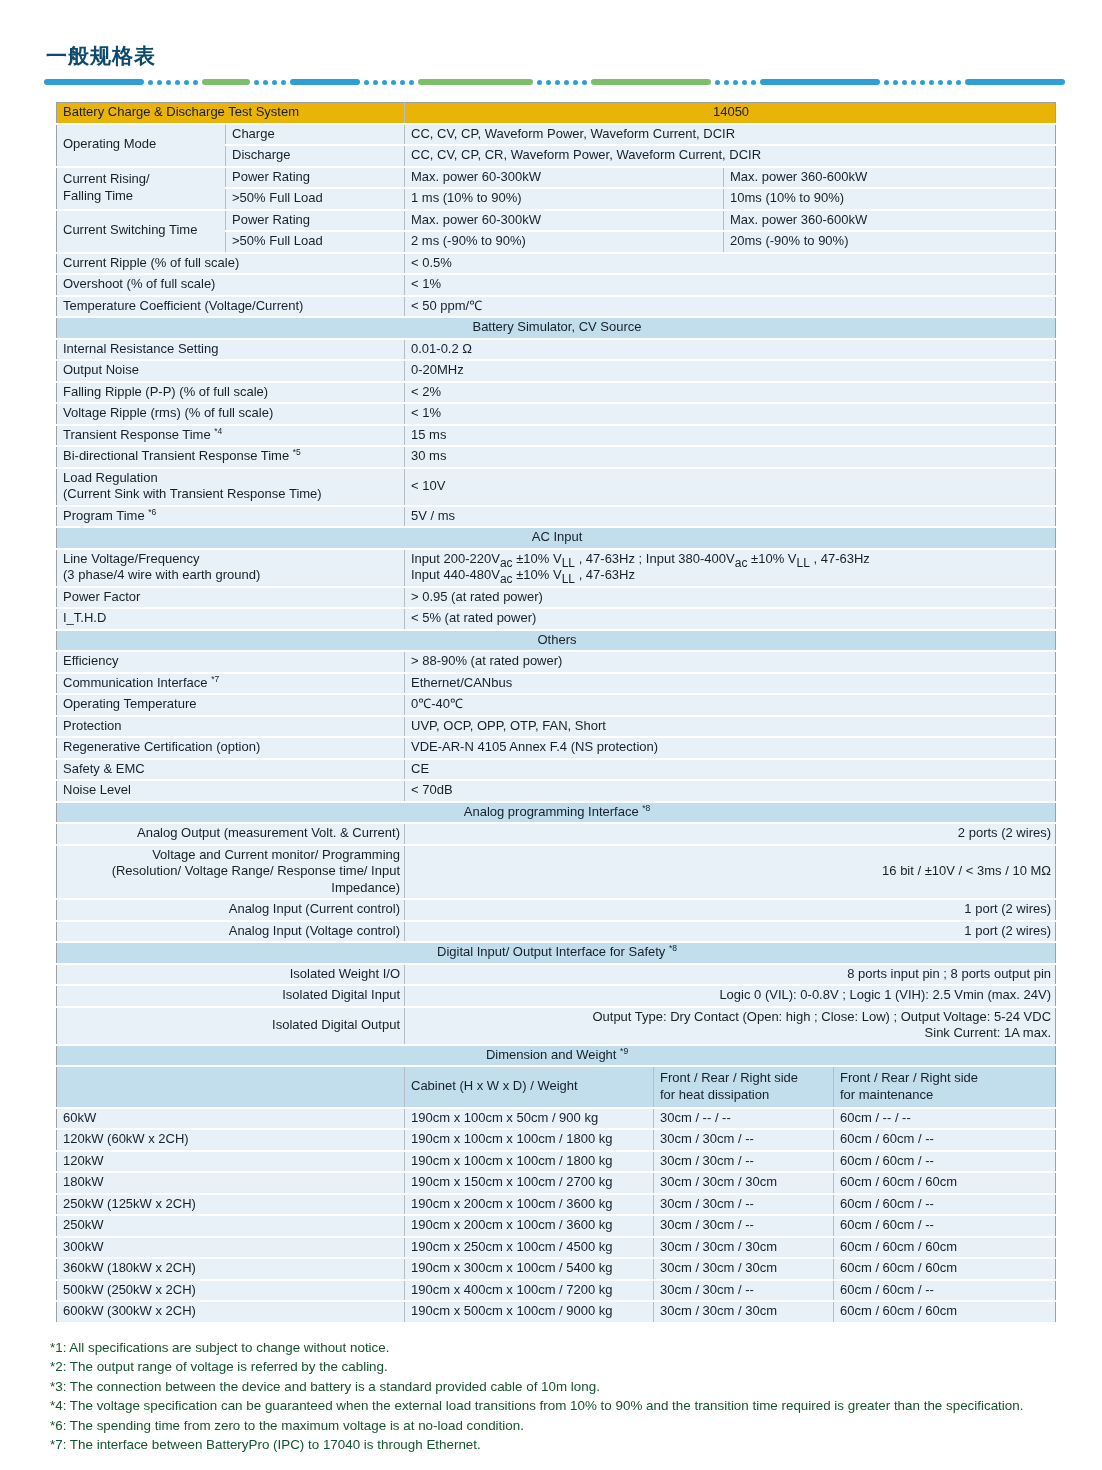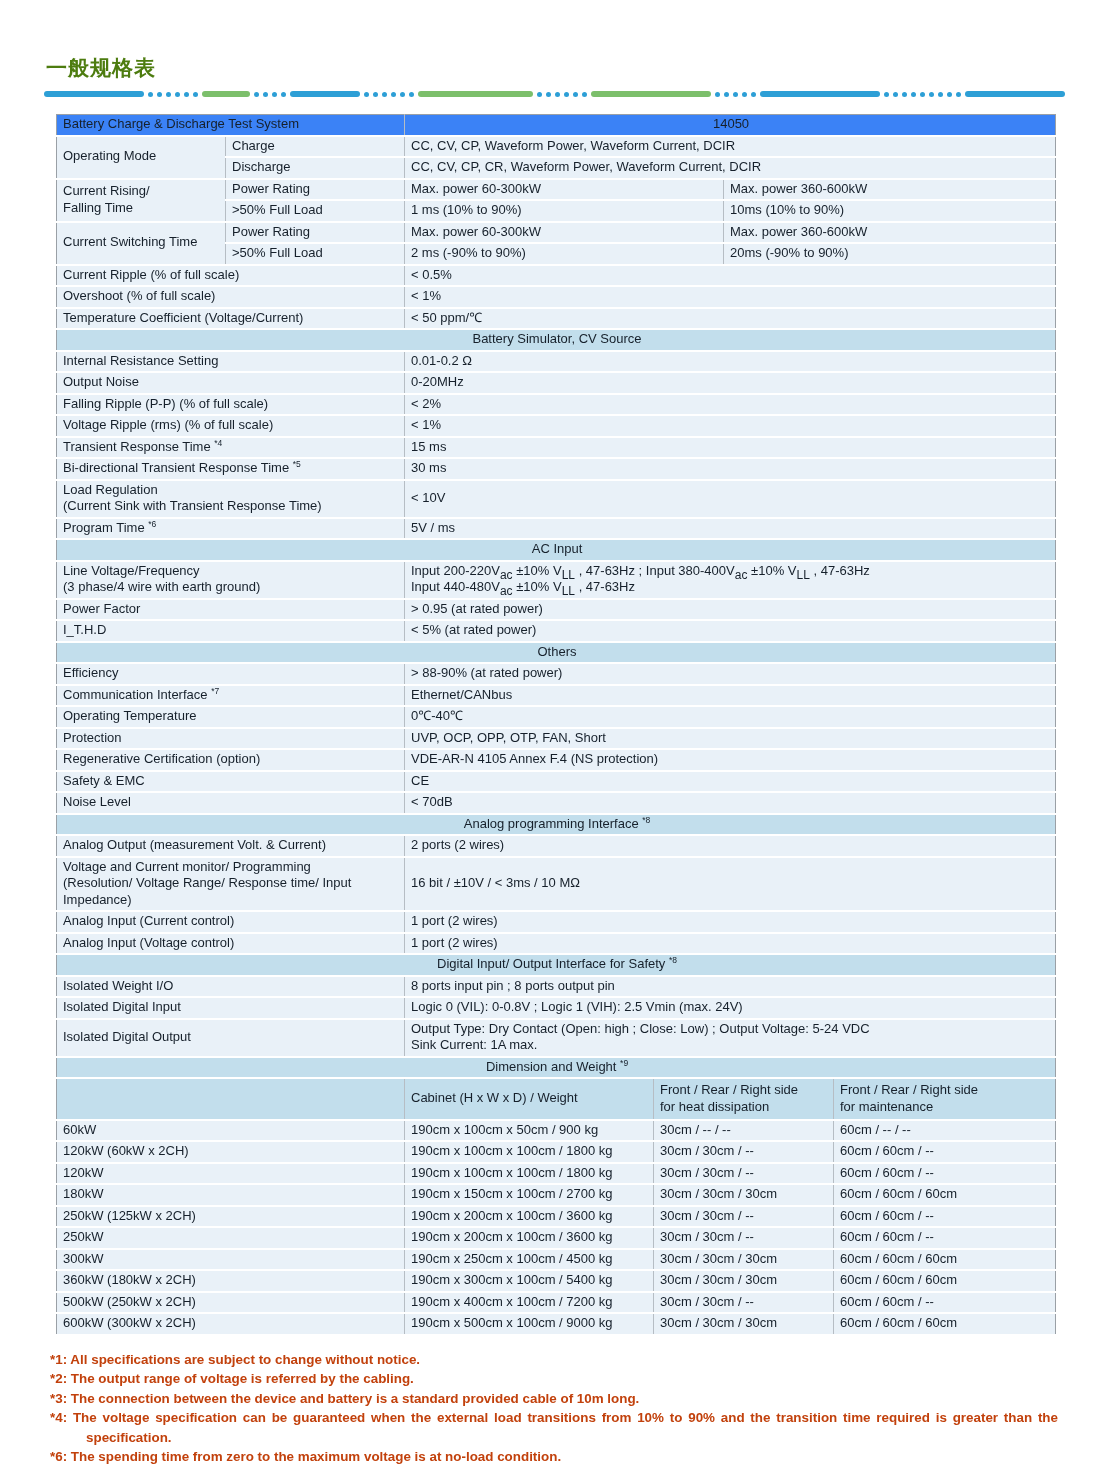--- a/index.html
+++ b/index.html
@@ -1,45 +1,45 @@
 <!DOCTYPE html>
 <html><head>
 <meta charset="utf-8">
 <style>
   html,body{margin:0;padding:0;background:#ffffff;}
   body{width:1102px;height:1470px;font-family:"Liberation Sans",sans-serif;color:#16202b;overflow:hidden;}
   .page{padding-top:42px;}
-  .title{margin:12px 0 8px 46px;font-size:21px;font-weight:bold;color:#4d7c0f;
+  .title{margin:0 0 8px 46px;font-size:21px;font-weight:bold;color:#0c4a6e;
          font-family:"DejaVu Sans","Liberation Sans",sans-serif;letter-spacing:1px;}
   .sep{margin:0 44px 16px 44px;display:flex;align-items:center;gap:4px;height:8px;}
   .sep span{flex:none;}
   .sep .bar{height:6px;border-radius:3px;}
   .sep .dot{width:5px;height:5px;border-radius:50%;}
   .b{background:#2D9FD6}
   .g{background:#7CBF6B}
 
   table.spec{border-collapse:collapse;table-layout:fixed;width:999px;margin-left:56px;
              border:1px solid #9aa0a6;background:#fff;}
   table.spec td{font-size:13px;line-height:1.27;padding:1px 4px 2px 6px;background:#E9F1F8;
                 border-right:1px solid #b6bdc4;border-bottom:2px solid #ffffff;
                 vertical-align:middle;overflow:hidden;word-wrap:break-word;}
   table.spec td.last{border-right:none;}
-  tr.hdr td{background:#3b82f6;}
+  tr.hdr td{background:#eab308;}
   td.model{text-align:center;}
   tr.sect td{background:#C2DEEC;text-align:center;}
-  td.pad{padding-top:5px;padding-bottom:6px;}
+  td.pad{padding-top:5px;padding-bottom:6px;text-align:right;}
   tr.dimh td{background:#C2DEEC;line-height:1.3;padding-top:3px;padding-bottom:3px;}
   td.diag{background:#C2DEEC linear-gradient(to bottom right,
           rgba(0,0,0,0) 49.2%, #90959b 49.2%, #90959b 50.8%, rgba(0,0,0,0) 50.8%);}
   sup{font-size:8.5px;line-height:0;}
   sub{font-size:12px;line-height:0;}
 
   .fns{margin:14px 44px 0 50px;}
   .fn{font-size:13.4px;line-height:1.45;text-align:justify;padding-left:36px;text-indent:-36px;
-      color:#c2410c;font-weight:bold;}
+      color:#14532d;}
 </style>
 </head>
 <body>
 
 <div class="page">
   <h1 class="title">一般规格表</h1>
 
   <div class="sep">
     <span class="bar b" style="width:100px"></span>
     <span class="dot b"></span>

